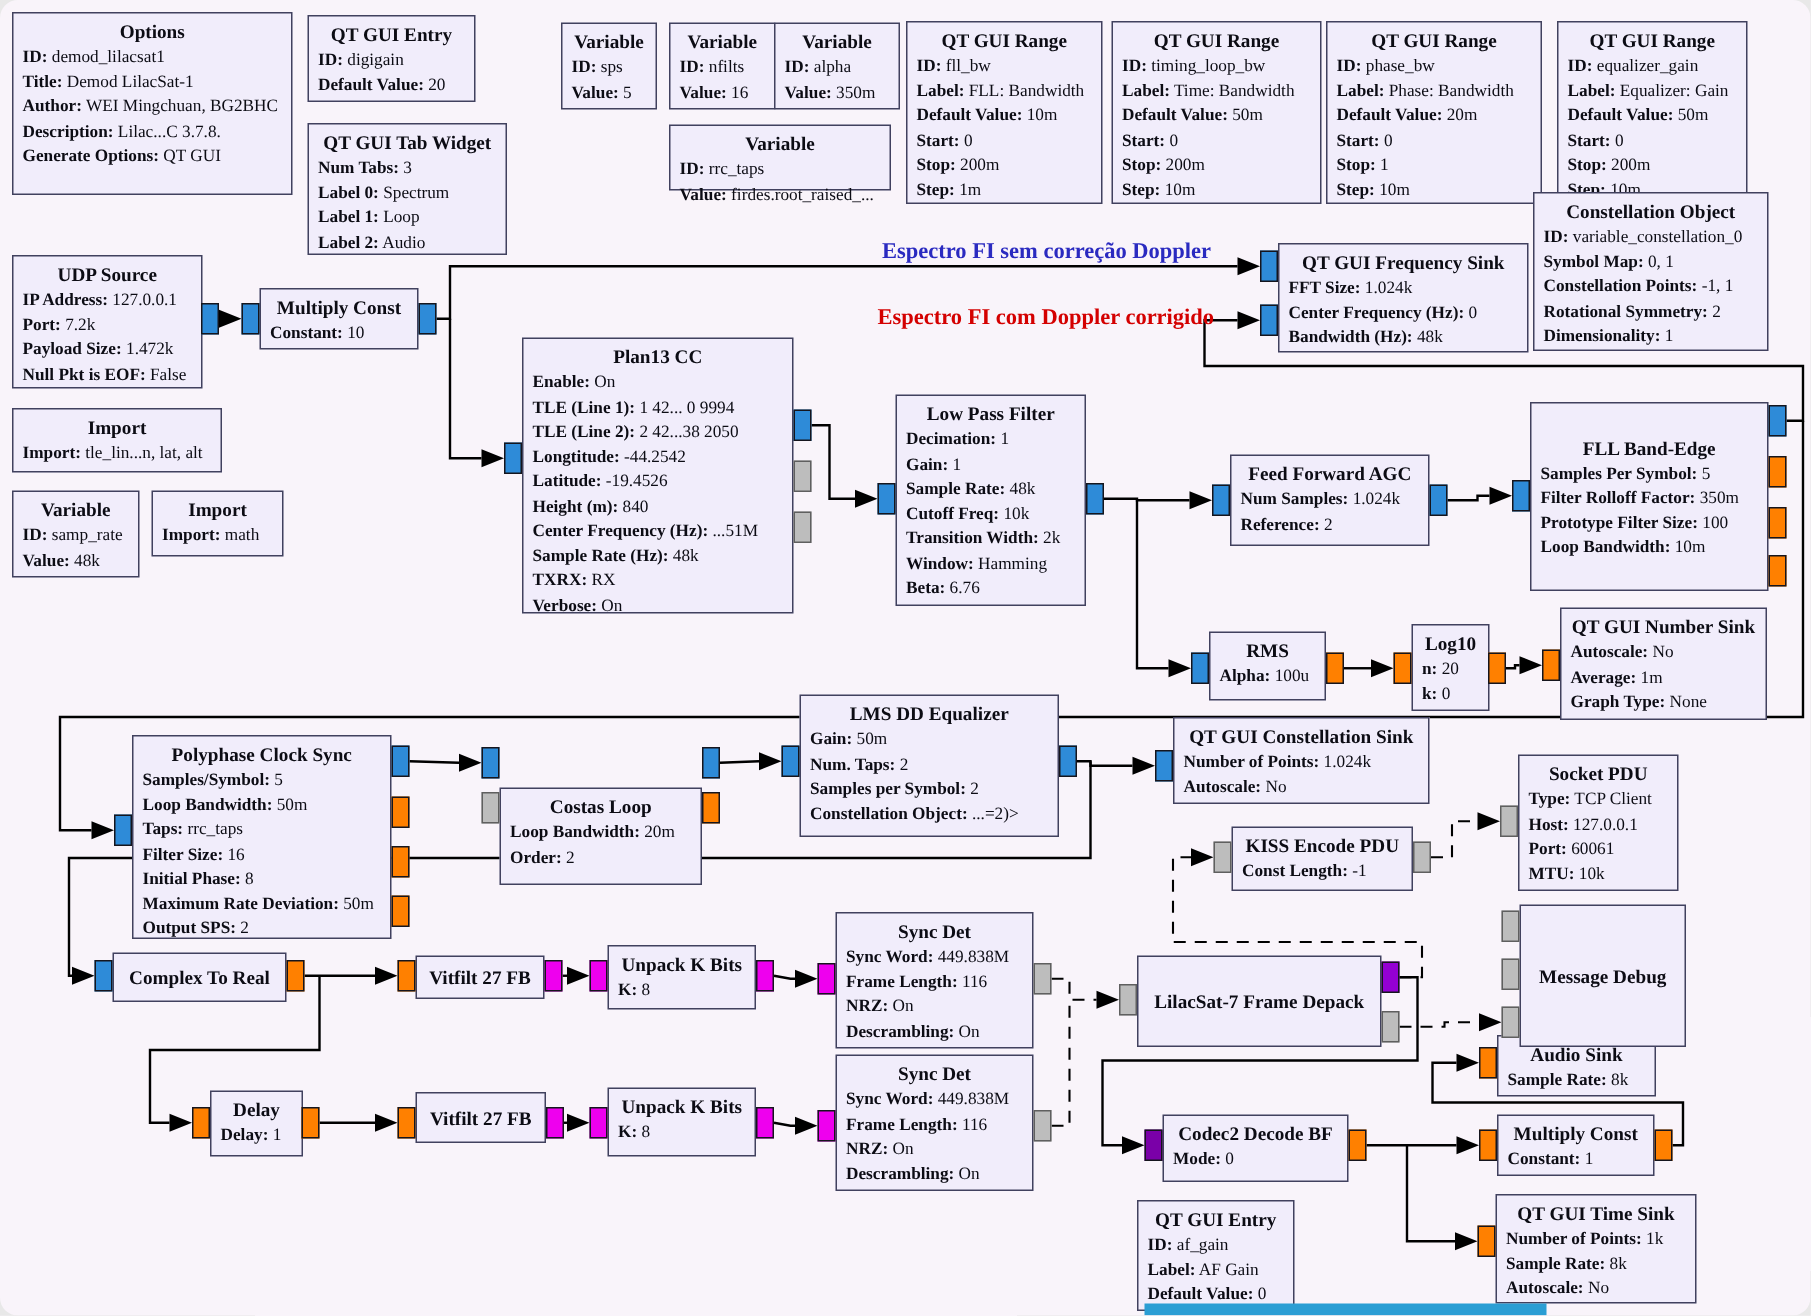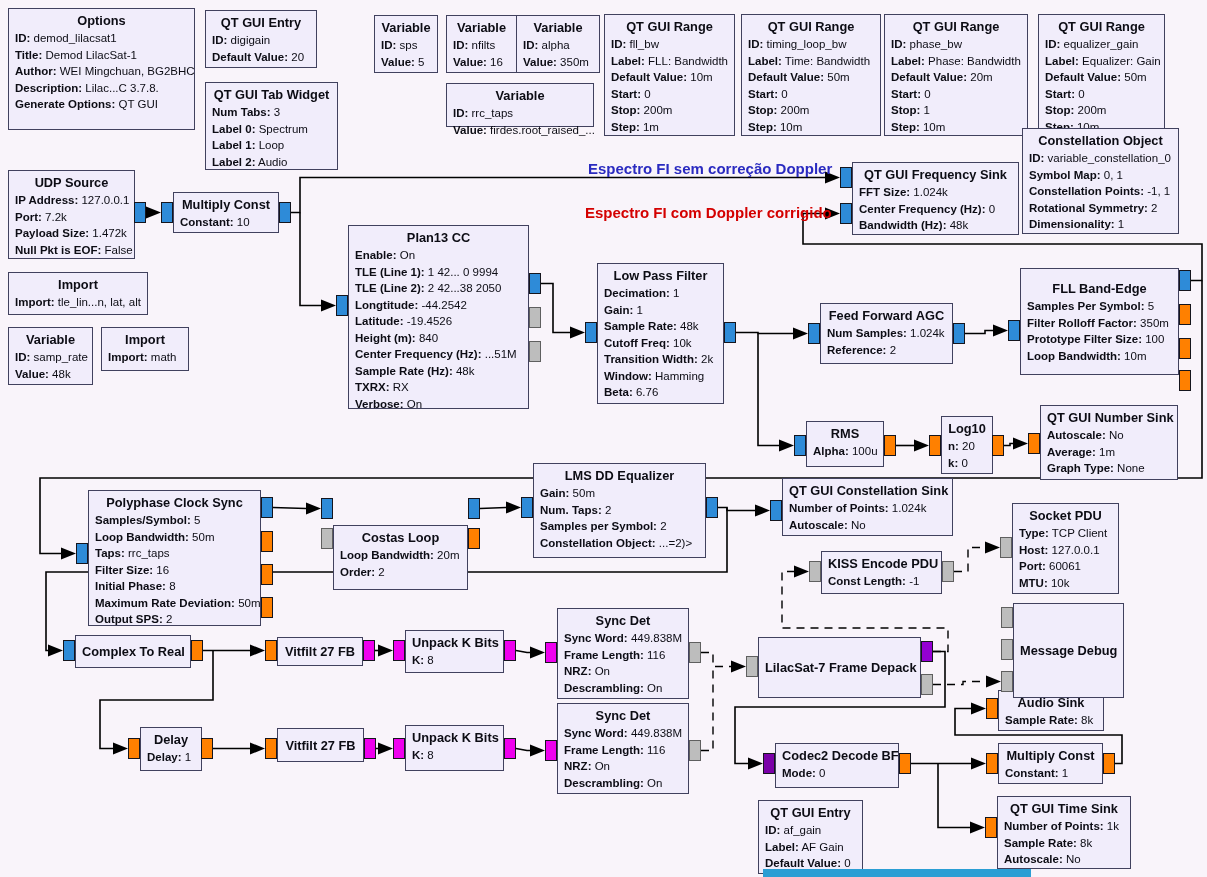--- a/index.html
+++ b/index.html
@@ -1,17 +1,17 @@
 <!DOCTYPE html>
 <html><head>
 <meta charset="utf-8">
 <style>
   html,body{margin:0;padding:0;background:#e8e8e8;}
   #canvas{position:relative;width:1207px;height:877px;background:#f9f4fa;overflow:hidden;
-          font-family:Liberation Sans, sans-serif;}
+          font-family:Liberation Serif, serif;border-radius:12px;}
   #wires{position:absolute;left:0;top:0;z-index:1;}
   .wire{fill:none;stroke:#000;stroke-width:1.6px;}
   .wire.dashed{stroke-dasharray:8 6;stroke-width:1.4px;}
   .arrow{fill:#000;stroke:none;}
   .block{position:absolute;box-sizing:border-box;background:#f1edfb;border:1px solid #41415e;
          padding:3px 6px 2px;z-index:2;color:#0c0c14;}
   .block.vc{display:flex;flex-direction:column;justify-content:center;}
   .btitle{font-weight:bold;font-size:12.8px;line-height:18px;text-align:center;white-space:nowrap;}
   .bparam{font-size:11.5px;line-height:16.5px;white-space:nowrap;}
   .bparam b{font-weight:bold;}
@@ -225,21 +225,21 @@
         <div class="bparam"><b>Cutoff Freq:</b> 10k</div>
         <div class="bparam"><b>Transition Width:</b> 2k</div>
         <div class="bparam"><b>Window:</b> Hamming</div>
         <div class="bparam"><b>Beta:</b> 6.76</div>
       </div>
       <div class="block" style="left: 820px; top: 303px; width: 133px; height: 61px; background: rgb(241, 237, 251); border-color: rgb(65, 65, 94);">
         <div class="btitle">Feed Forward AGC</div>
         <div class="bparam"><b>Num Samples:</b> 1.024k</div>
         <div class="bparam"><b>Reference:</b> 2</div>
       </div>
-      <div class="block vc" style="left: 1020px; top: 268px; width: 159px; height: 107px; background: rgb(241, 237, 251); border-color: rgb(65, 65, 94);">
+      <div class="block vc" style="left: 1020px; top: 268px; width: 159px; height: 126px; background: rgb(241, 237, 251); border-color: rgb(65, 65, 94);">
         <div class="btitle">FLL Band-Edge</div>
         <div class="bparam"><b>Samples Per Symbol:</b> 5</div>
         <div class="bparam"><b>Filter Rolloff Factor:</b> 350m</div>
         <div class="bparam"><b>Prototype Filter Size:</b> 100</div>
         <div class="bparam"><b>Loop Bandwidth:</b> 10m</div>
       </div>
       <div class="block" style="left: 806px; top: 421px; width: 78px; height: 46px; background: rgb(241, 237, 251); border-color: rgb(65, 65, 94);">
         <div class="btitle">RMS</div>
         <div class="bparam"><b>Alpha:</b> 100u</div>
       </div>

